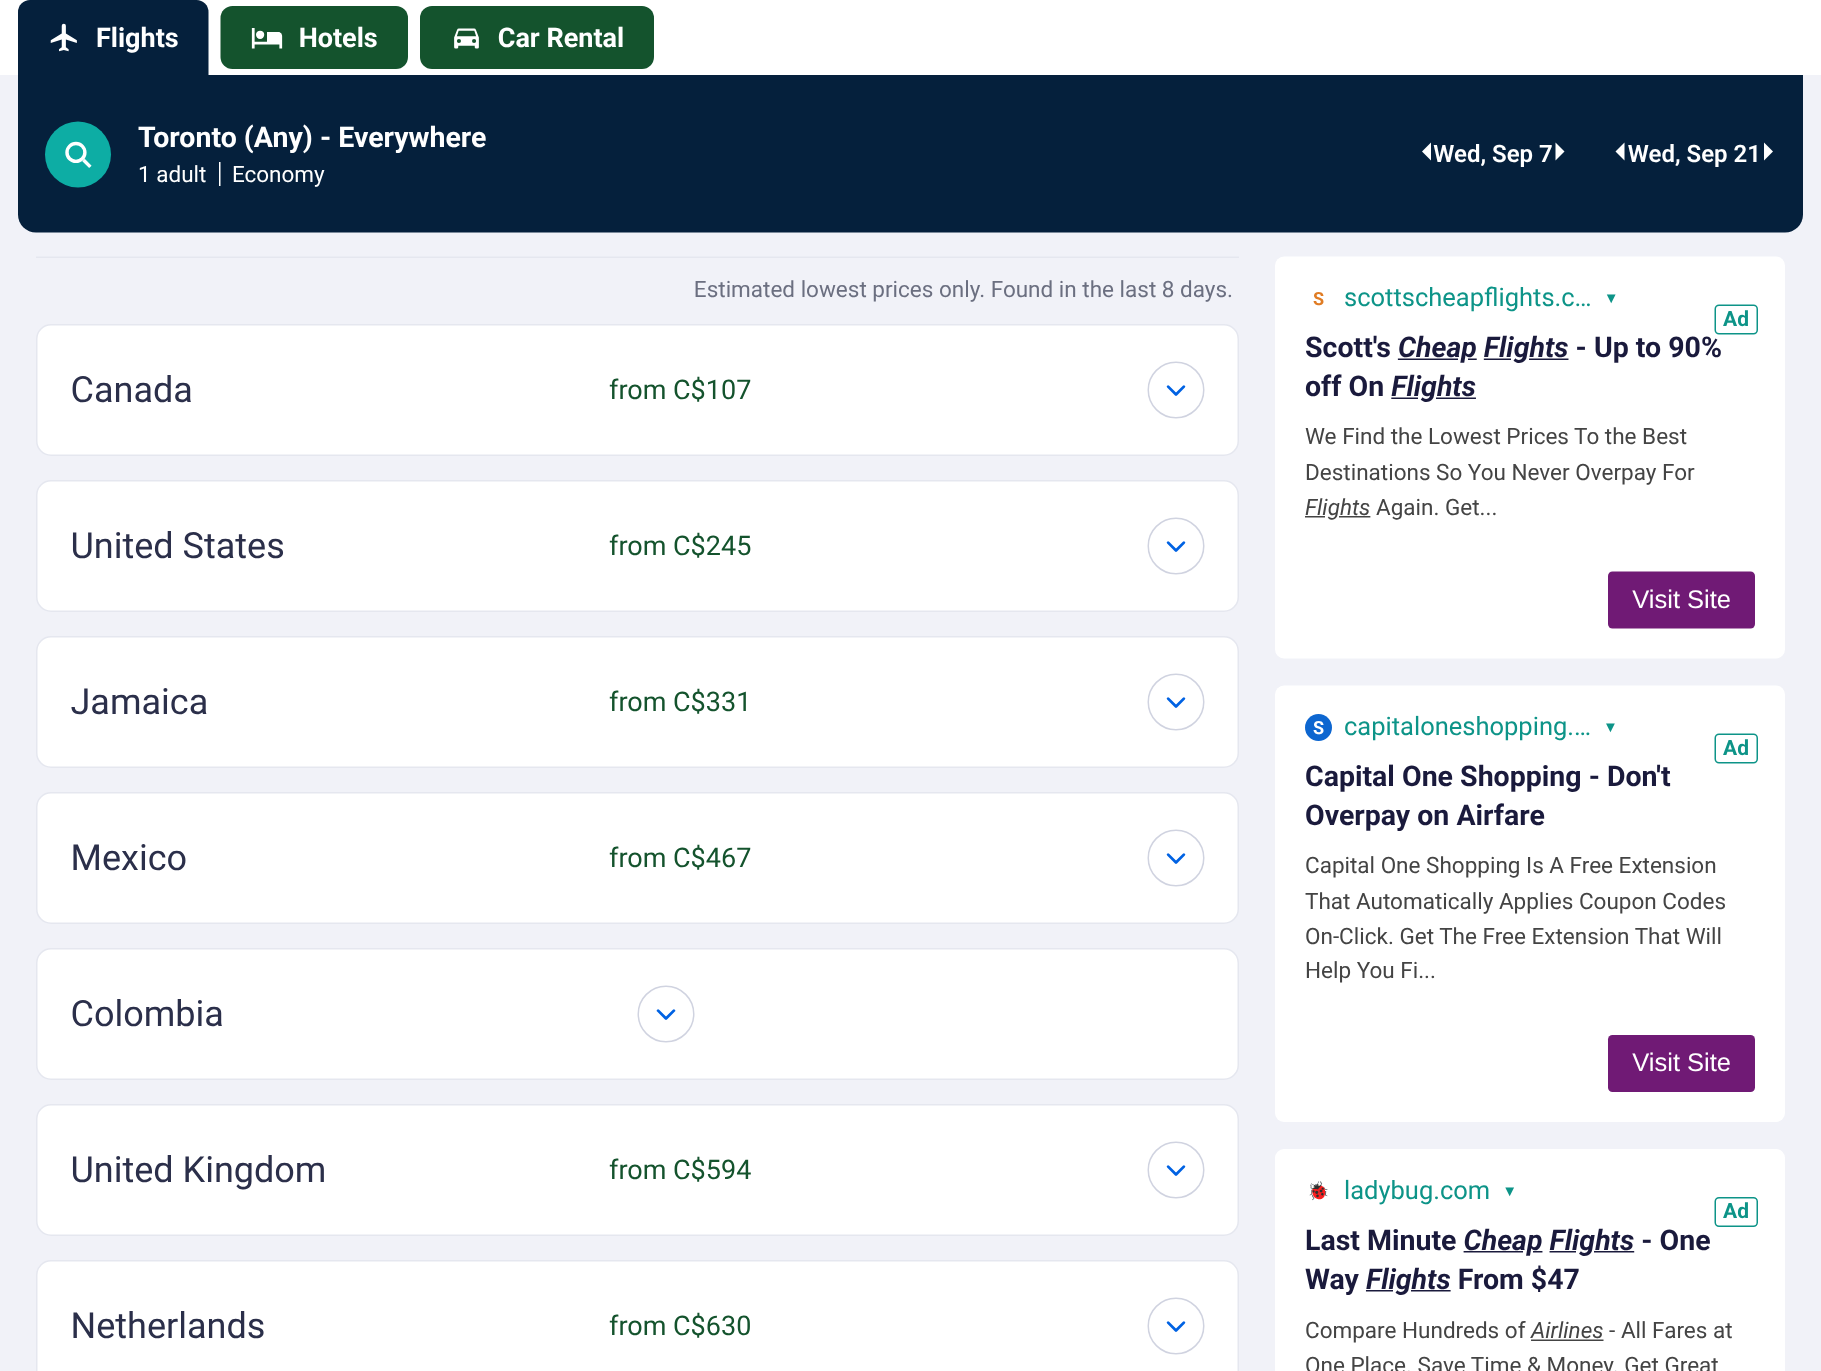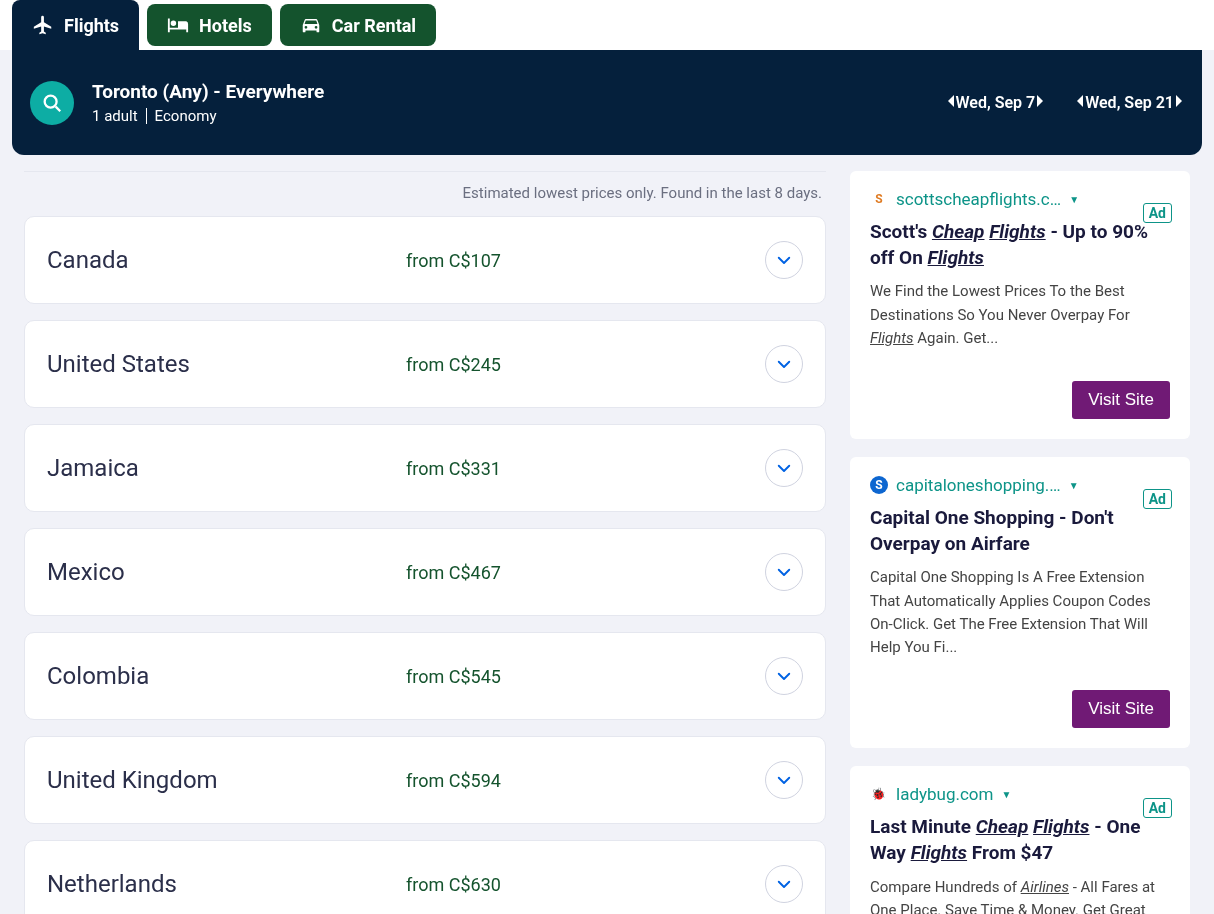--- a/index.html
+++ b/index.html
@@ -138,21 +138,20 @@
           <div class="country">Mexico</div>
           <div class="price">from C$467</div>
           <div class="expander">
             <svg viewBox="0 0 24 24">
               <polyline points="5 9 12 16 19 9"></polyline>
             </svg>
           </div>
         </div>
         <div class="result">
           <div class="country">Colombia</div>
-          <div class="price">from C$545</div>
           <div class="expander">
             <svg viewBox="0 0 24 24">
               <polyline points="5 9 12 16 19 9"></polyline>
             </svg>
           </div>
         </div>
         <div class="result">
           <div class="country">United Kingdom</div>
           <div class="price">from C$594</div>
           <div class="expander">

